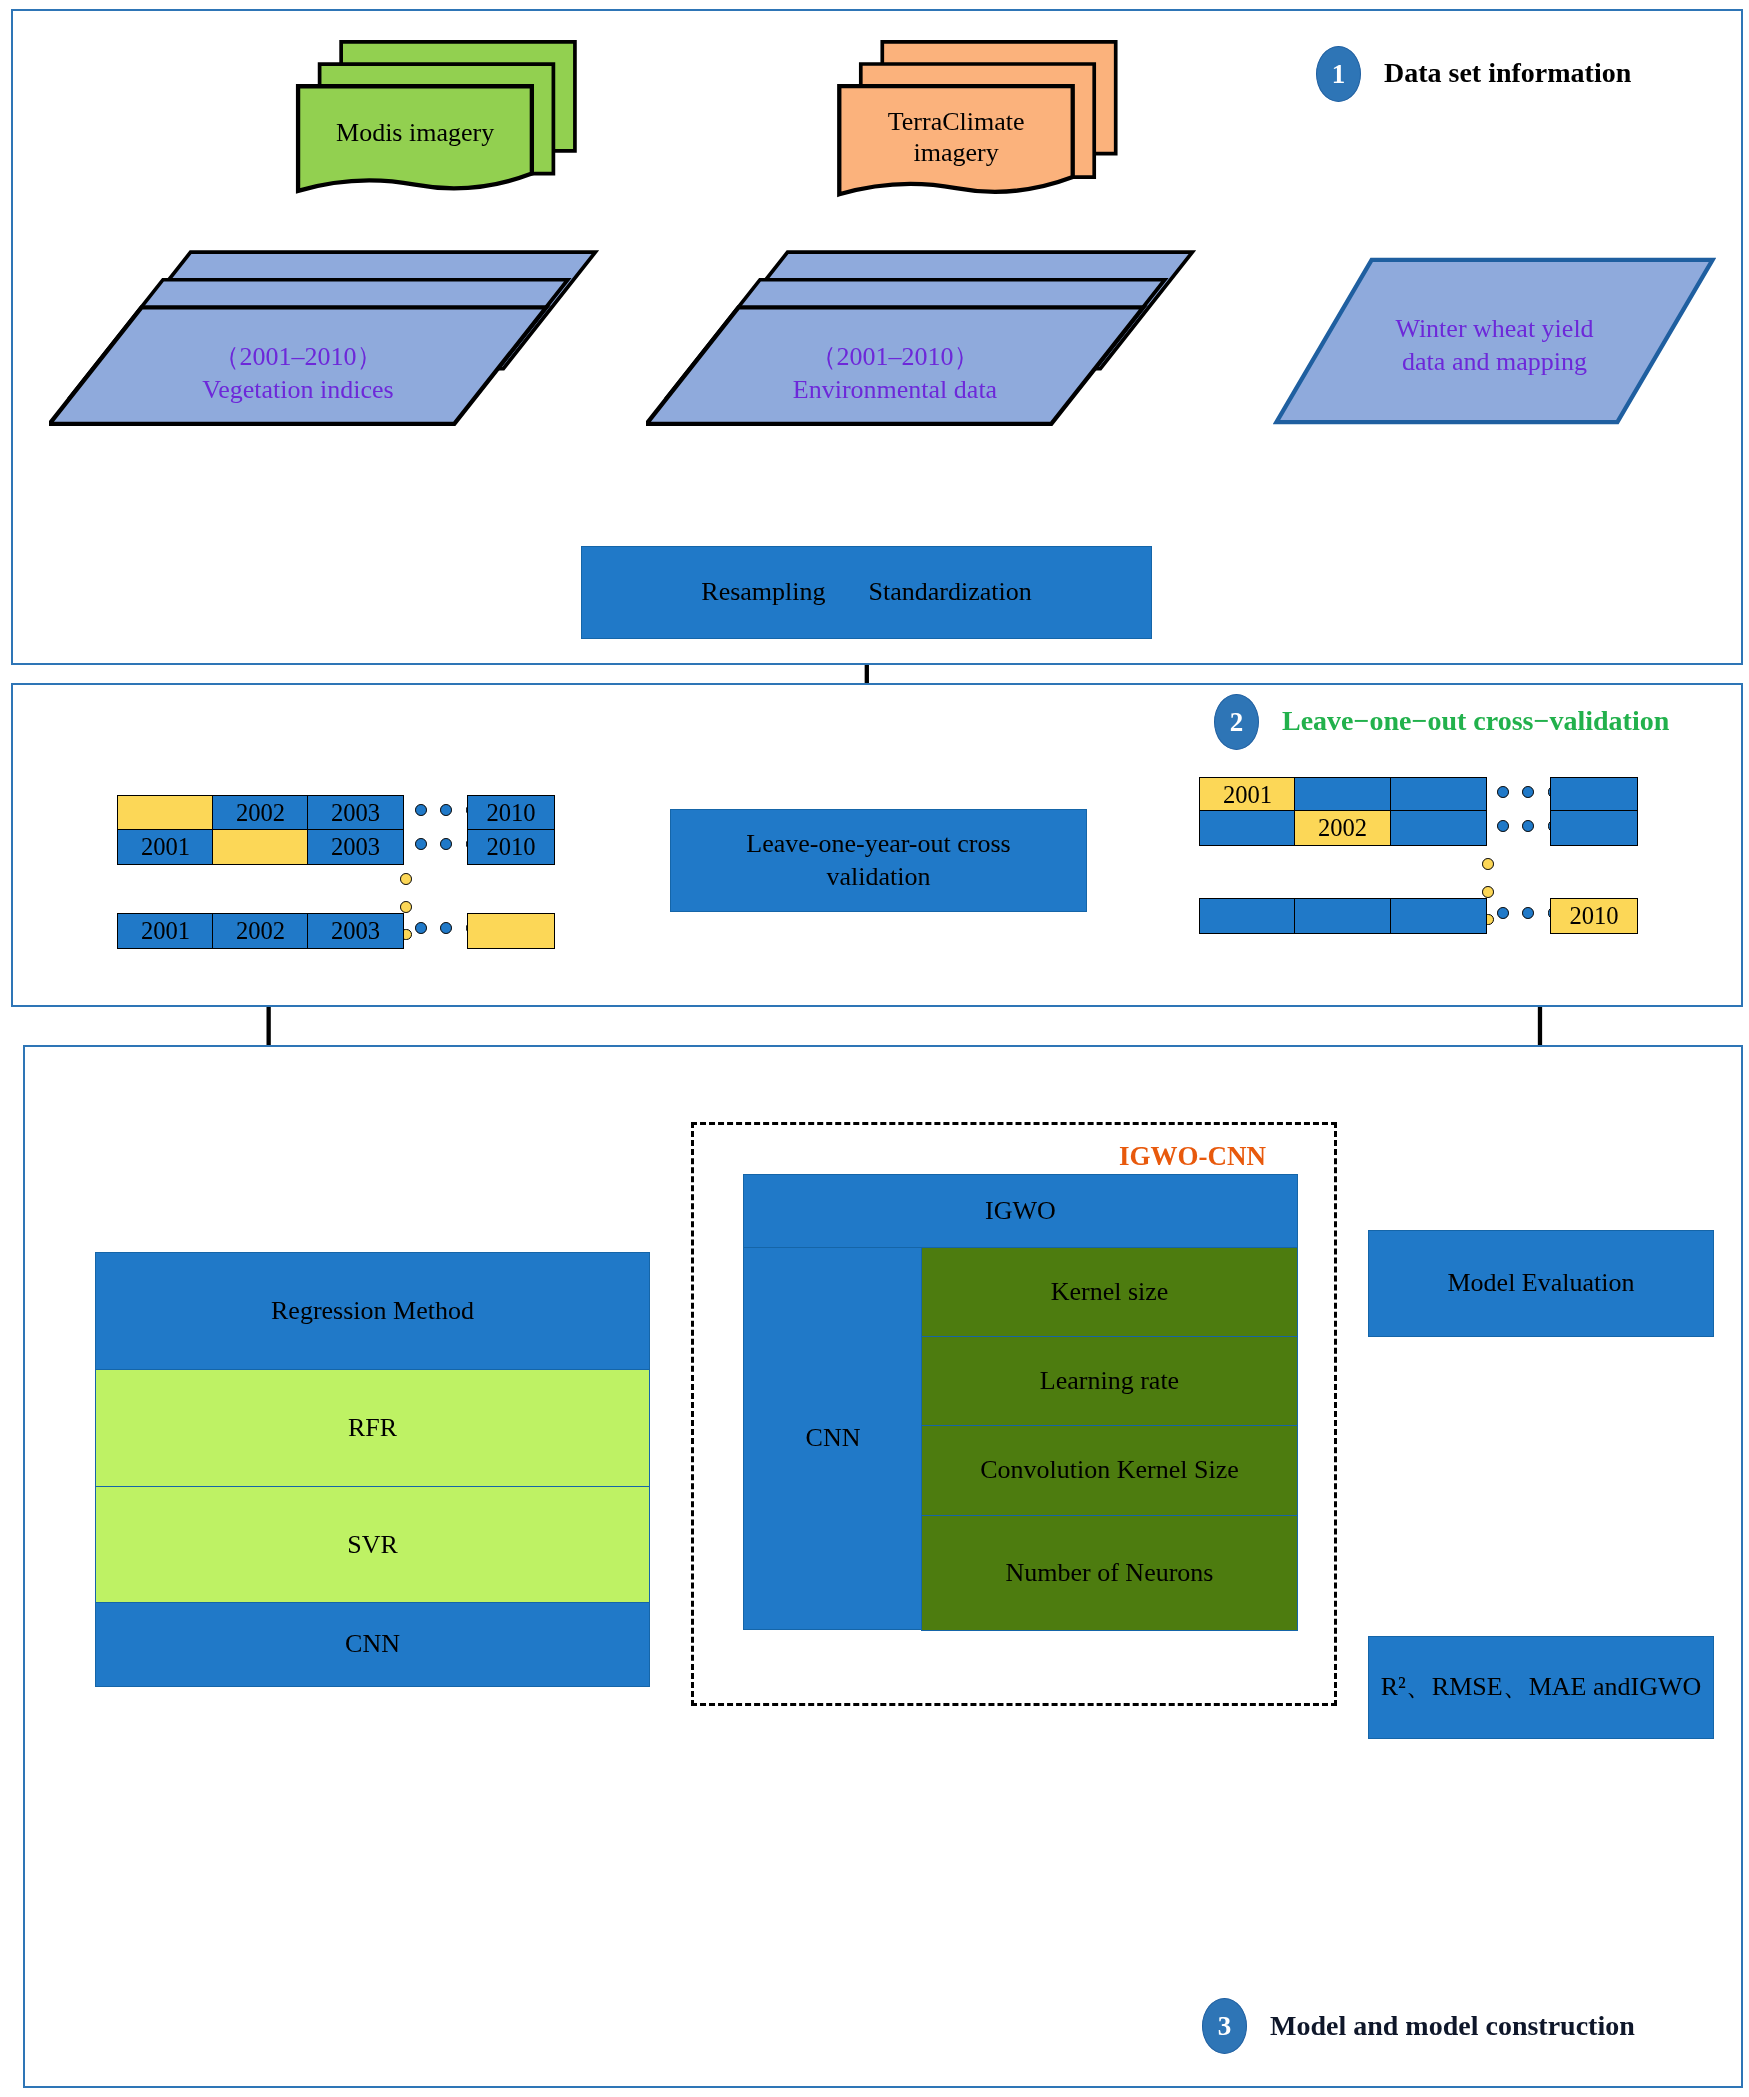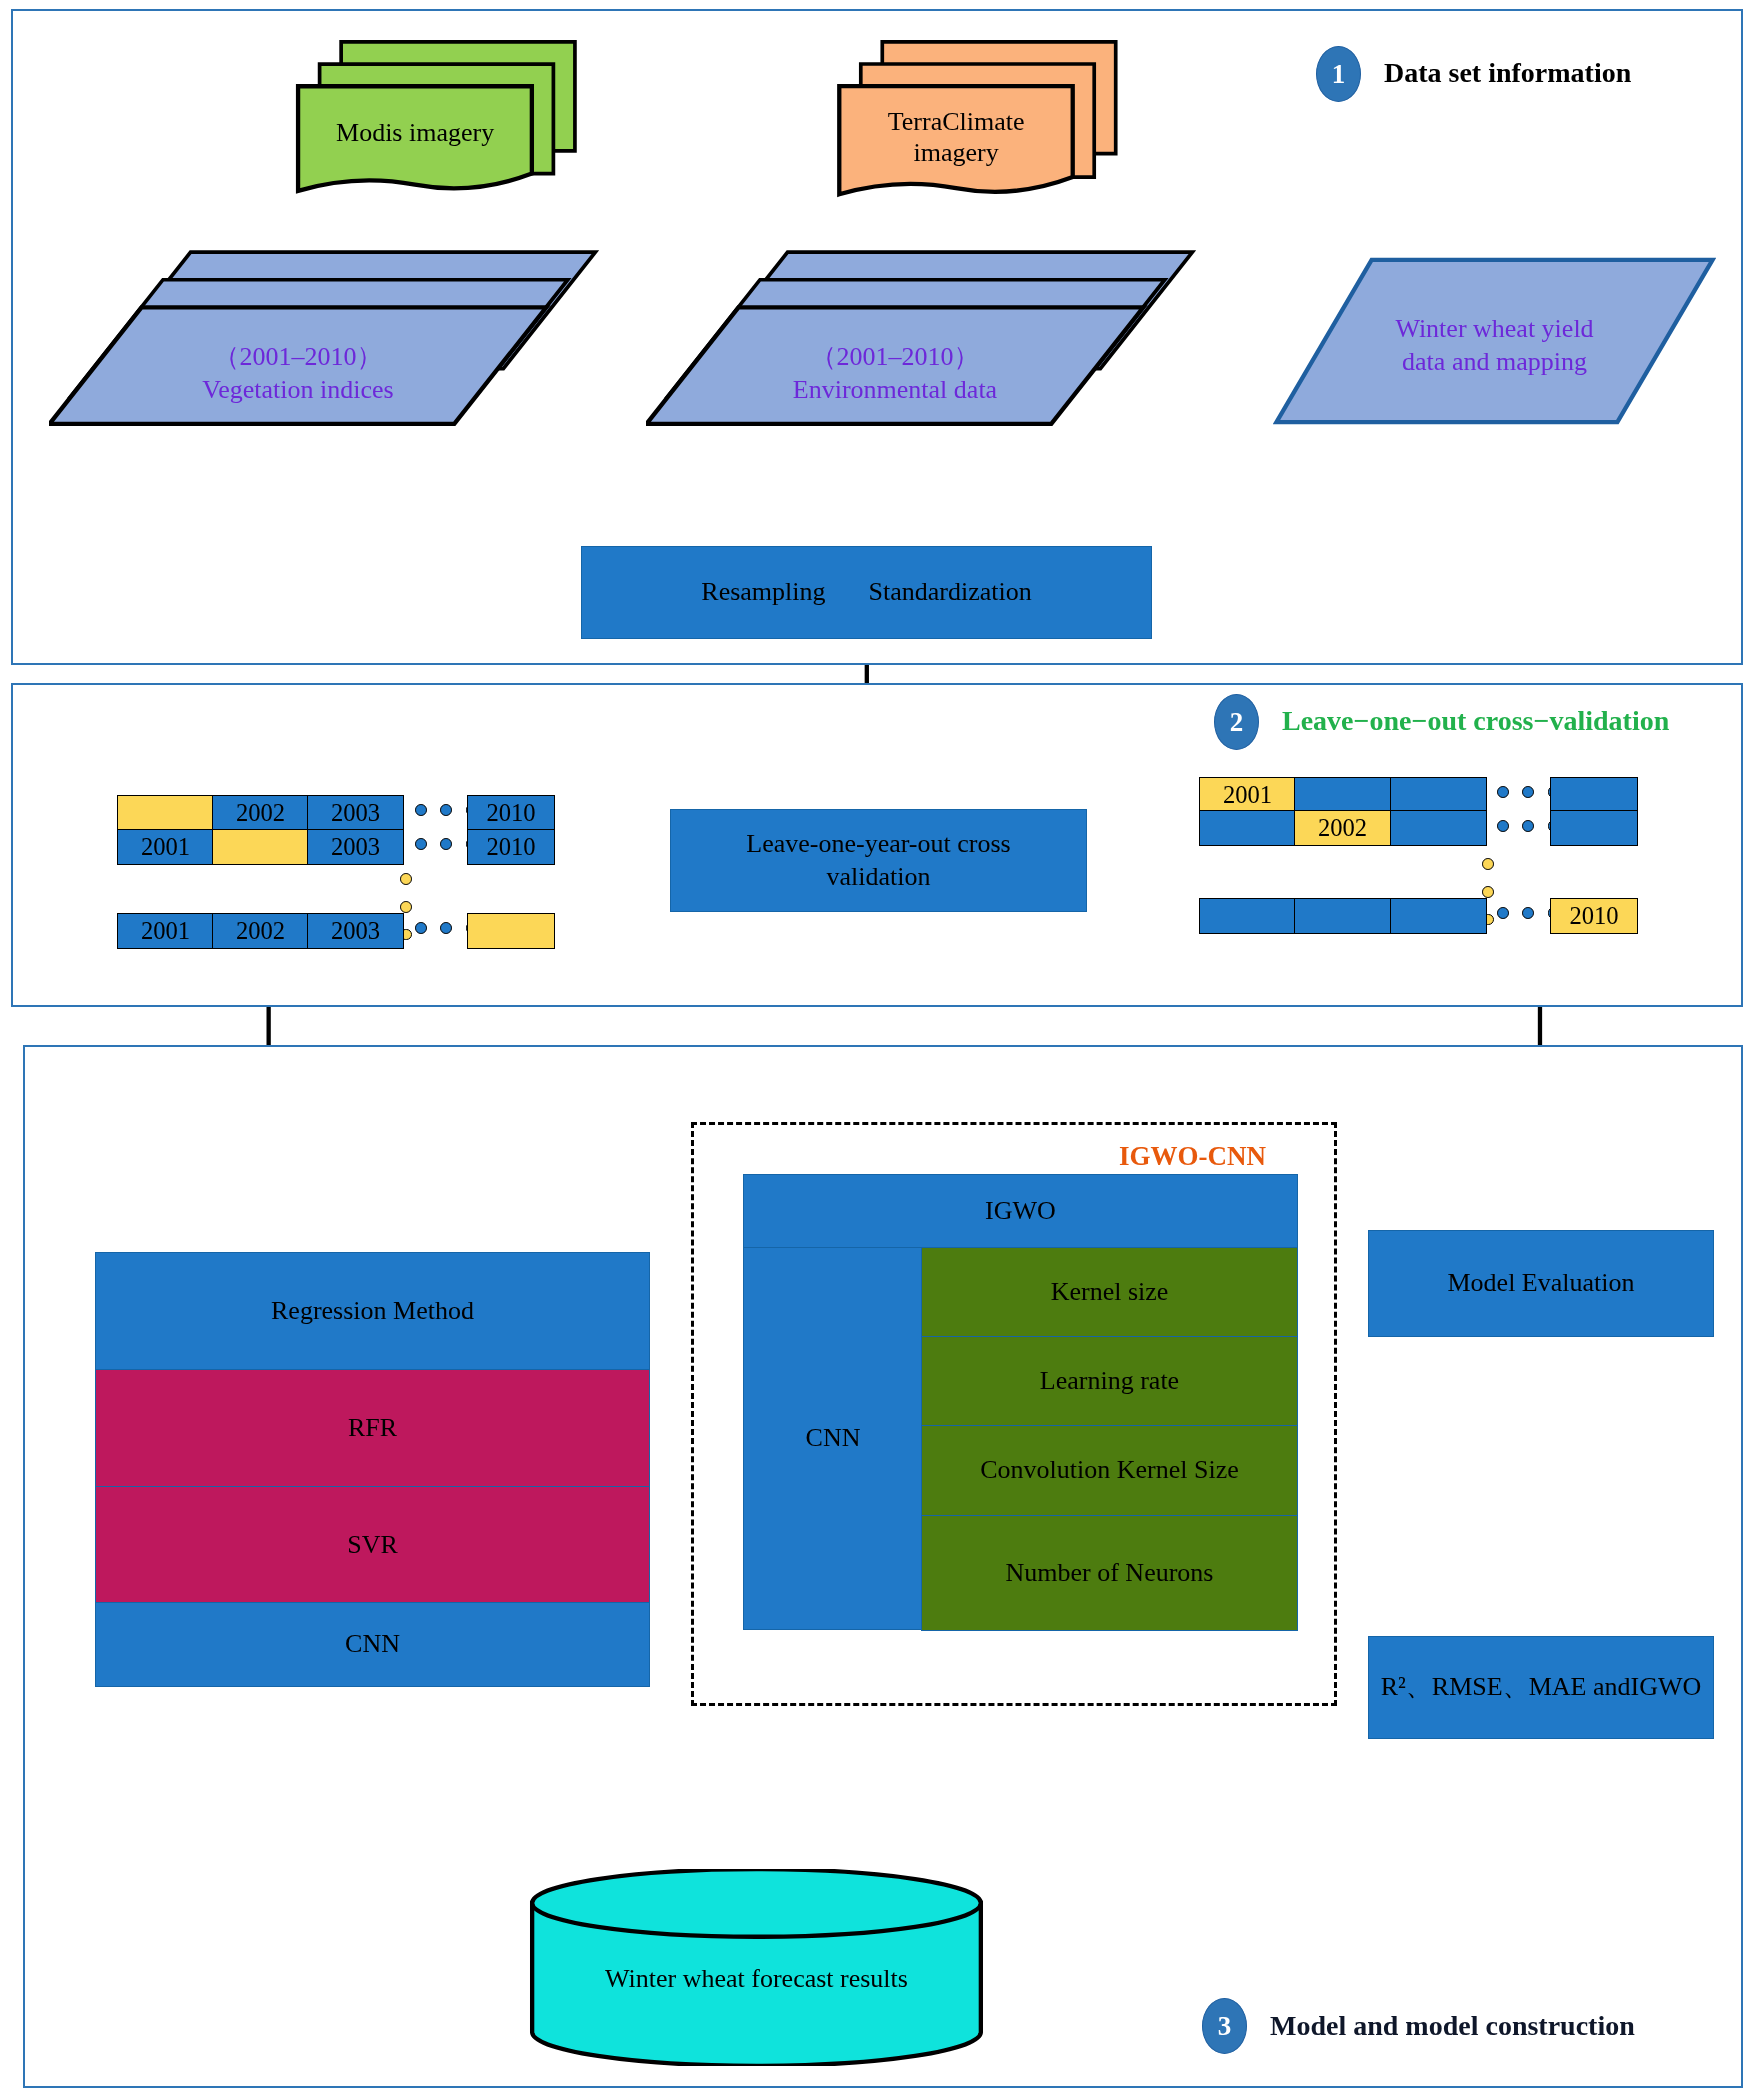--- a/index.html
+++ b/index.html
@@ -23,21 +23,21 @@
 
   
   .pstack{position:absolute;}
   .pstack svg{display:block;}
   .pstack .ptxt{position:absolute;left:0;right:0;text-align:center;
         font-size:26px;line-height:1.25;color:#6d28d9;font-family:"Liberation Serif",serif;}
 
   .box{position:absolute;background:#2079C8;border:1.2px solid #1565A8;color:#000;
        display:flex;align-items:center;justify-content:center;text-align:center;
        font-size:26px;line-height:1.25;font-family:"Liberation Serif",serif;}
-  .box.yellow{background:#be185d;font-family:Liberation Serif, serif;}
+  .box.yellow{background:#bef264;font-family:Liberation Serif, serif;}
   .box.orange{background:#4d7c0f;}
 
   .cell{position:absolute;background:#2079C8;border:1.8px solid #000;
         display:flex;align-items:center;justify-content:center;
         font-size:24.6px;font-family:"Liberation Serif",serif;color:#000;}
   .cell.y{background:#FCD757;}
 
   .dots{position:absolute;display:flex;align-items:center;gap:13.5px;}
   .dots i{display:block;width:9.8px;height:9.8px;border-radius:50%;
           background:#2079C8;border:1.8px solid #000;}
@@ -267,22 +267,15 @@
   <div class="box orange" style="left:921px;top:1336px;width:375px;height:89px;">Learning rate</div>
   <div class="box orange" style="left:921px;top:1425px;width:375px;height:89px;">Convolution Kernel Size</div>
   <div class="box orange" style="left:921px;top:1515px;width:375px;height:114px;">Number of Neurons</div>
 
   <div class="box" style="left:1368px;top:1230px;width:344px;height:105px;">Model Evaluation</div>
   <div class="box" style="left:1368px;top:1636px;width:344px;height:101px;">
     <span>R²、RMSE、MAE and</span>
     <span>IGWO</span>
   </div>
 
-  <div class="cyl" style="left:526px;top:1869px;width:461px;height:197px;">
-    <svg width="461" height="197" viewBox="0 0 750 320">
-      <path d="M10,55 V265 a365,55 0 0 0 730,0 V55 Z" fill="#0FE3DC" stroke="#000" stroke-width="7"></path>
-      <ellipse cx="375" cy="55" rx="365" ry="55" fill="#0FE3DC" stroke="#000" stroke-width="7"></ellipse>
-    </svg>
-    <div class="ctxt" style="top:95px;left:0;width:461px;">Winter wheat forecast results</div>
-  </div>
 
 </div>
 
 
 </body></html>

